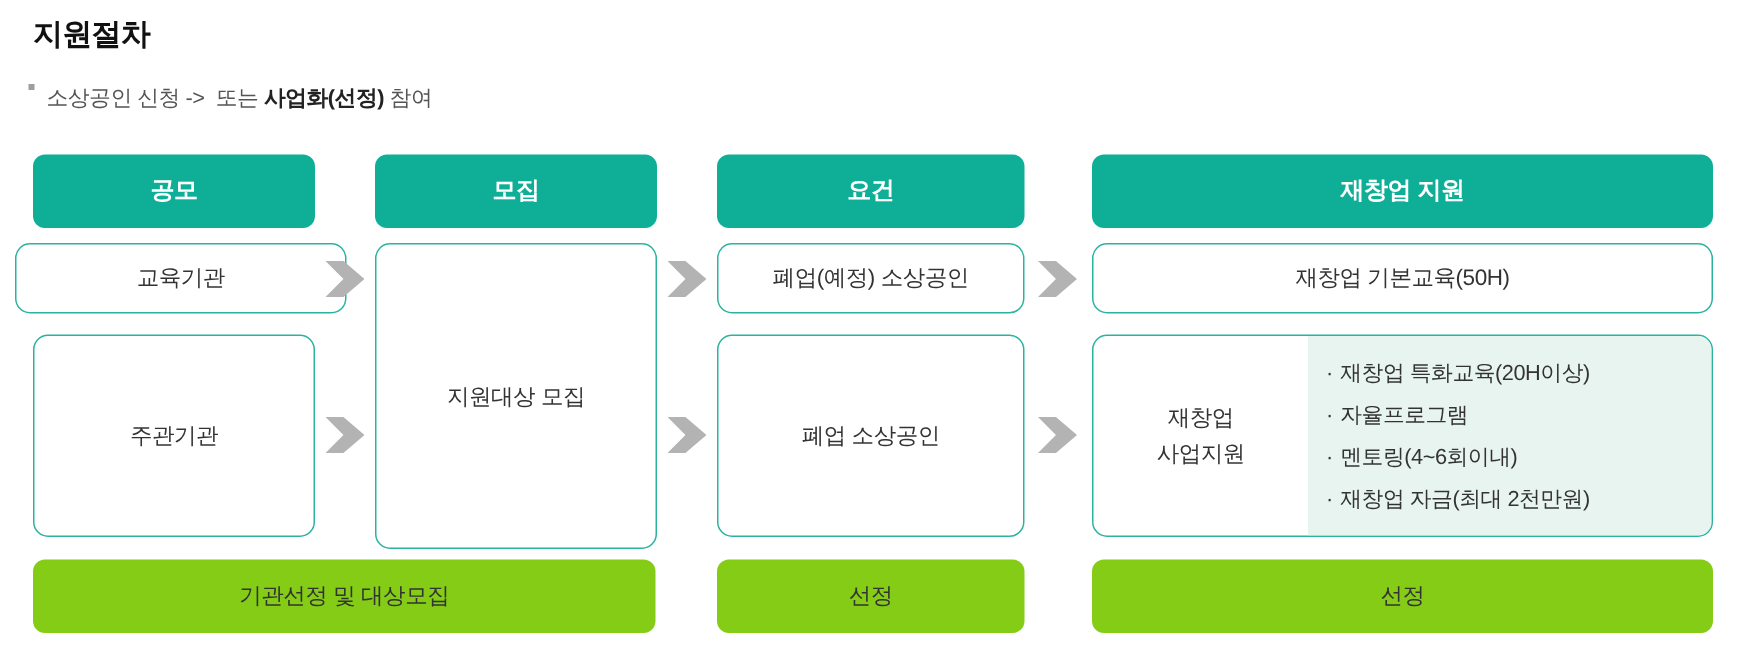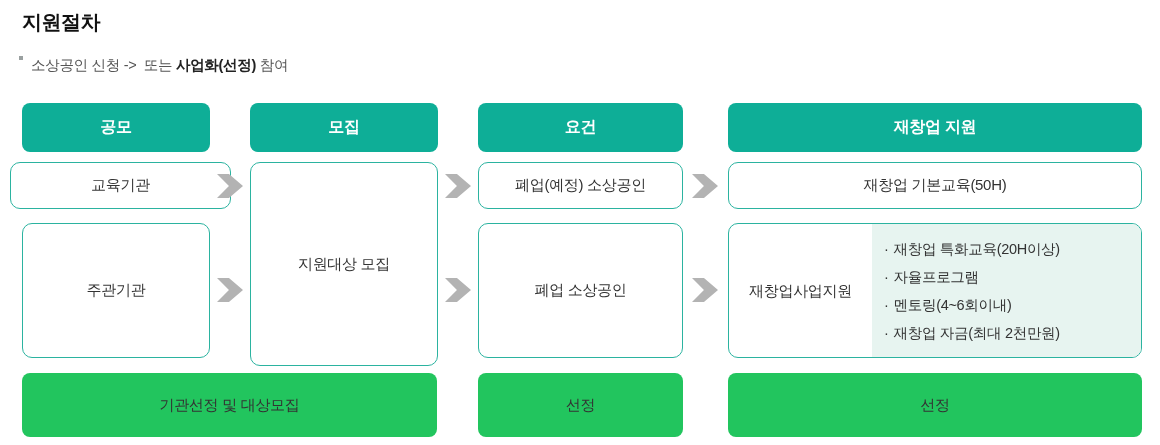--- a/index.html
+++ b/index.html
@@ -28,37 +28,37 @@
     position:absolute;top:103px;height:49px;border-radius:8px;
     background:#0EAE97;color:#fff;font-weight:700;font-size:16px;
     display:flex;align-items:center;justify-content:center;letter-spacing:-0.3px;
   }
   .box{
     position:absolute;background:#fff;border:1px solid #2BB3A0;border-radius:10px;
     display:flex;align-items:center;justify-content:center;
     font-size:15px;color:#333;letter-spacing:-0.3px;box-sizing:border-box;text-align:center;
   }
   .foot{
-    position:absolute;top:373px;height:64px;background:#22c55e;border-radius:8px;
+    position:absolute;top:373px;height:49px;background:#84cc16;border-radius:8px;
     display:flex;align-items:center;justify-content:center;
     font-size:15px;color:#333;letter-spacing:-0.3px;
   }
   .chev{
     position:absolute;width:26px;height:24px;background:#B3B3B3;
     clip-path:polygon(0 0,46% 0,100% 50%,46% 100%,0 100%,46% 50%);
   }
 
   
   .split-box{
     position:absolute;left:728px;top:223px;width:414px;height:135px;
     border:1px solid #2BB3A0;border-radius:10px;box-sizing:border-box;
     display:flex;overflow:hidden;background:#fff;
   }
   .split-box .label{
-    flex:0 0 143px;display:flex;flex-direction:row;
+    flex:0 0 143px;display:flex;flex-direction:column;
     align-items:center;justify-content:center;
     font-size:15px;color:#333;line-height:1.55;letter-spacing:-0.3px;
   }
   .split-box .panel{
     flex:1 1 auto;background:#E7F4F0;
     display:flex;flex-direction:column;justify-content:center;
     padding-left:12px;box-sizing:border-box;
   }
   .split-box .panel .li{
     display:flex;align-items:center;

